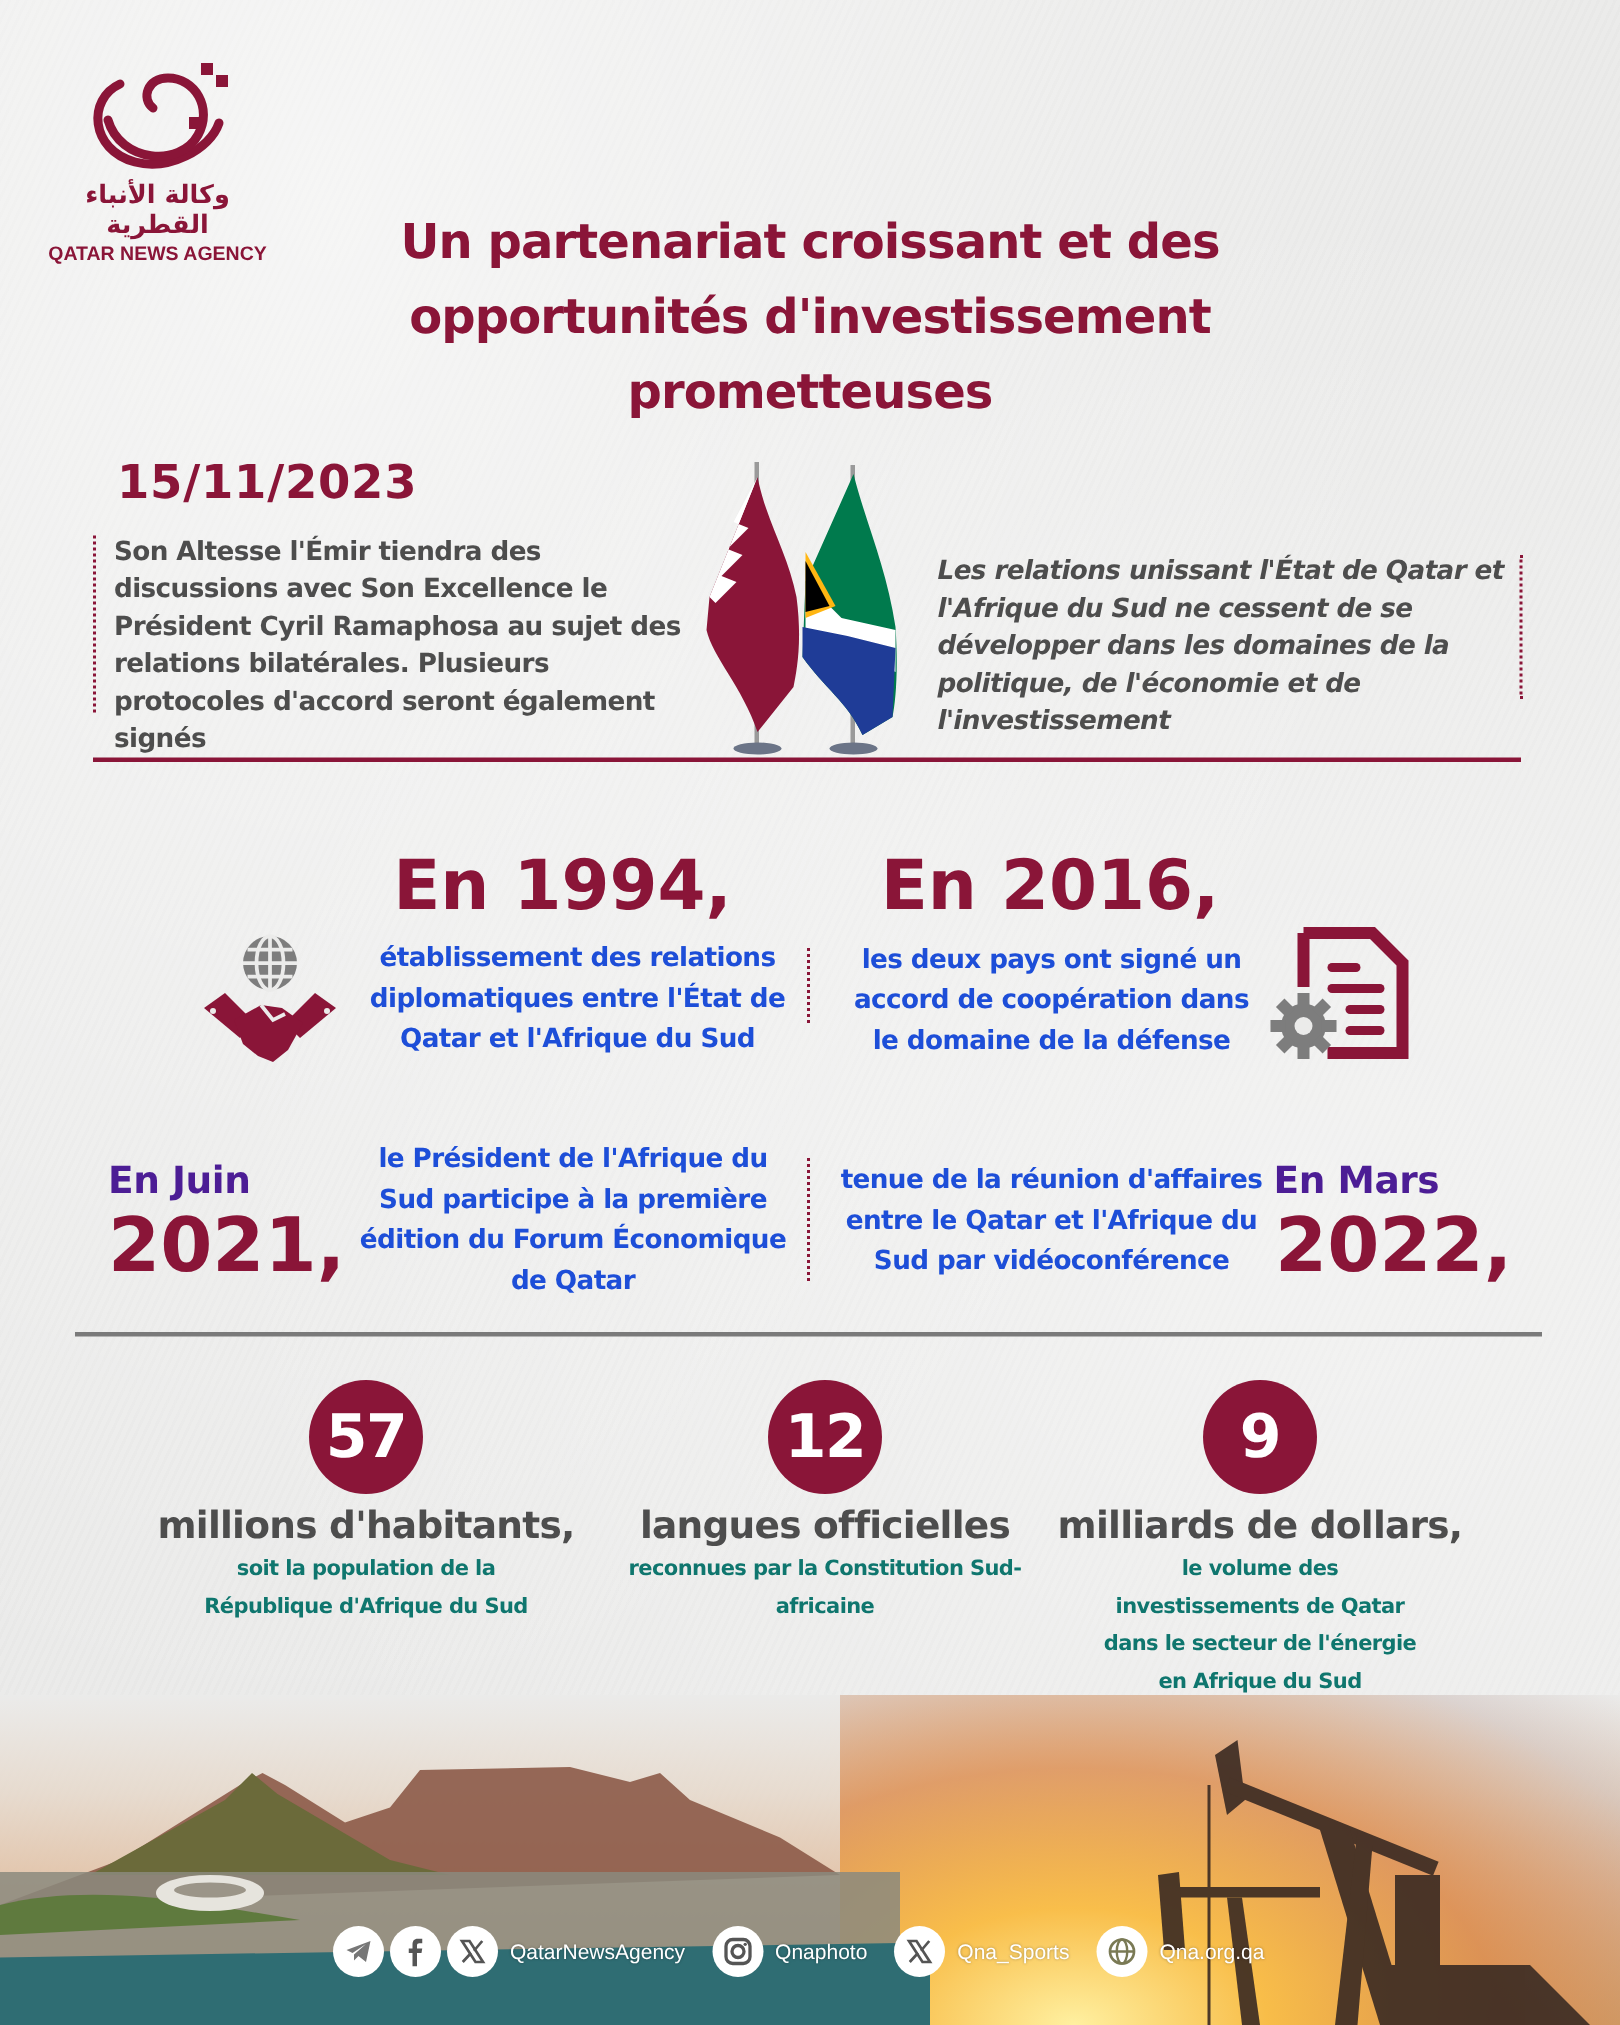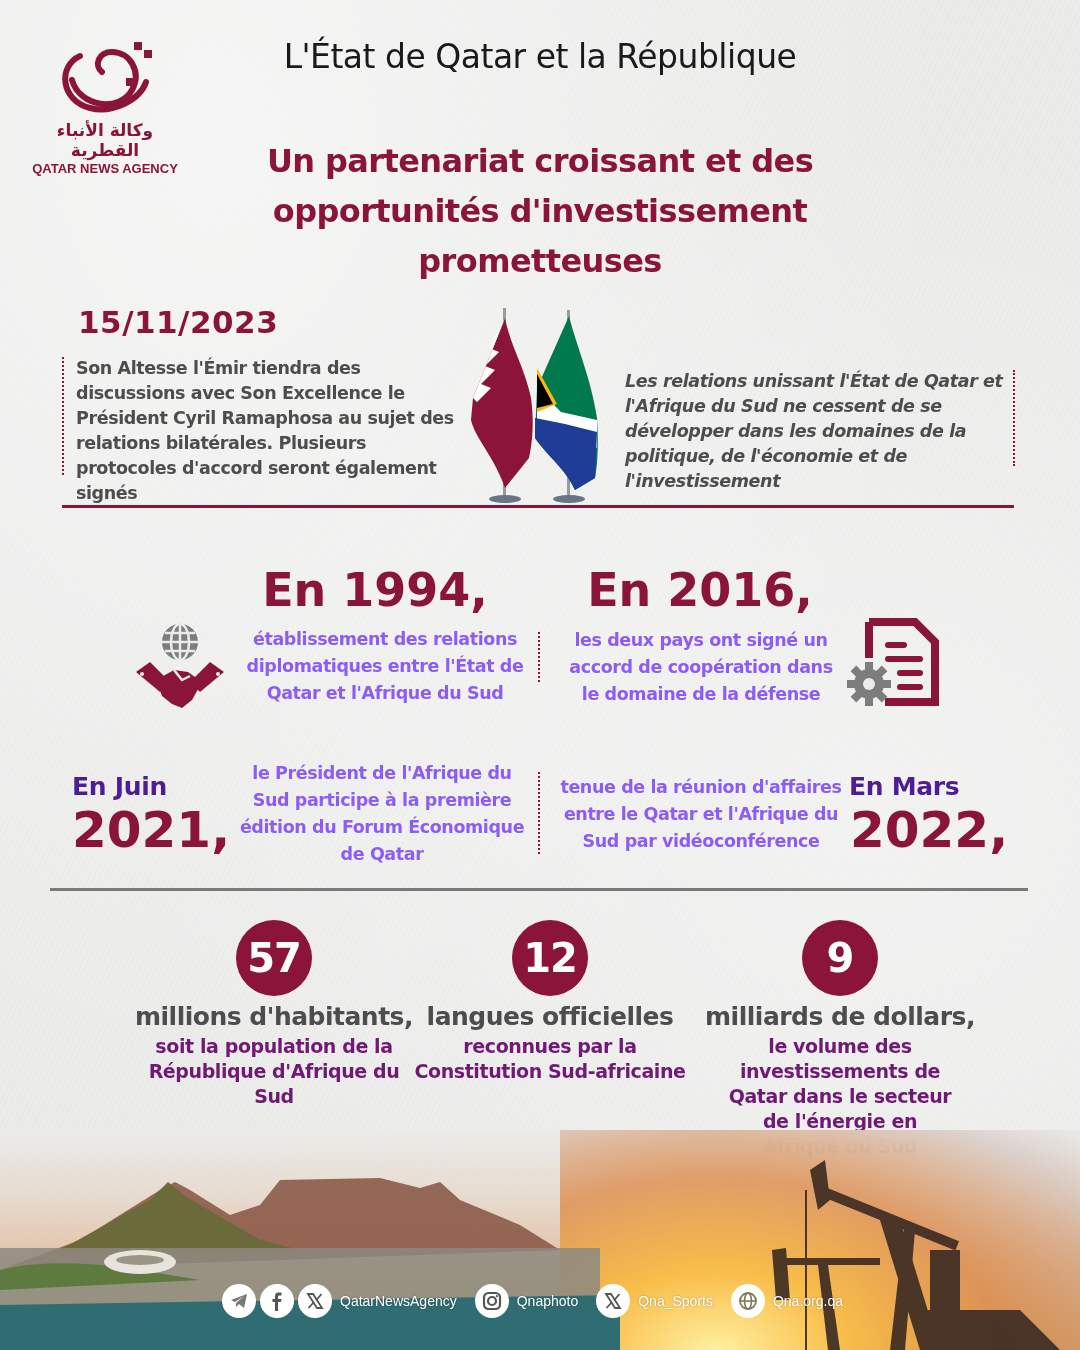--- a/index.html
+++ b/index.html
@@ -37,41 +37,41 @@
   .flags { left: 465px; top: 308px; width: 150px; height: 200px; }
 
   .hr-maroon { left: 62px; top: 505px; width: 952px; height: 3px; background: #8a1538; }
   .hr-gray { left: 50px; top: 888px; width: 978px; height: 3px; background: #7a7a7a; }
 
   
   .year-big { font-size: 46px; font-weight: bold; color: #8a1538; letter-spacing: 0; line-height: 50px; }
   .center { text-align: center; }
   .y1994 { left: 230px; top: 565px; width: 290px; }
   .y2016 { left: 560px; top: 565px; width: 280px; }
-  .desc { font-size: 17.5px; line-height: 27px; color: #8b5cf6; font-weight: bold; letter-spacing: -0.4px; text-align: center; }
+  .desc { font-size: 17.5px; line-height: 27px; color: #1d4ed8; font-weight: bold; letter-spacing: -0.4px; text-align: center; }
   .d1994 { left: 240px; top: 626px; width: 290px; }
   .d2016 { left: 562px; top: 627px; width: 278px; }
 
   .icon-hand { left: 130px; top: 620px; width: 100px; height: 92px; }
   .icon-doc { left: 845px; top: 618px; width: 95px; height: 92px; }
 
   .sm-label { font-size: 25px; color: #4c1d95; font-weight: bold; line-height: 30px; letter-spacing: -0.3px; }
   .juin-lbl { left: 72px; top: 772px; }
   .juin-yr { left: 72px; top: 800px; font-size: 50px; line-height: 60px; }
   .mars-lbl { left: 849px; top: 772px; }
   .mars-yr { left: 850px; top: 800px; font-size: 50px; line-height: 60px; }
   .d2021 { left: 237px; top: 760px; width: 290px; }
   .d2022 { left: 560px; top: 774px; width: 282px; }
 
   
   .stat { text-align: center; }
   .circle { width: 76px; height: 76px; border-radius: 50%; background: #8a1538; color: #fff; font-weight: bold; font-size: 40px; line-height: 76px; margin: 0 auto; text-align: center; letter-spacing: -1px; }
   .stat-h { font-size: 25px; font-weight: bold; color: #4d4d4d; margin-top: 4px; line-height: 34px; letter-spacing: -0.5px; white-space: nowrap; }
-  .stat-d { font-size: 19px; font-weight: bold; color: #701a75; line-height: 25px; letter-spacing: -0.4px; }
-  .s1 { left: 124px; top: 920px; width: 300px; }
+  .stat-d { font-size: 14px; font-weight: bold; color: #0f766e; line-height: 25px; letter-spacing: -0.4px; }
+  .s1 { left: 94px; top: 920px; width: 300px; }
   .s2 { left: 400px; top: 920px; width: 300px; }
   .s3 { left: 690px; top: 920px; width: 300px; }
 
   
   .scene { left: 0; top: 1130px; width: 1080px; height: 220px; overflow: hidden; }
   .sky {
     position: absolute; inset: 0;
     background: linear-gradient(180deg, rgba(235,235,234,1) 0%, rgba(230,215,200,0.8) 30%, rgba(225,190,160,0.9) 60%, rgba(210,170,120,1) 100%);
   }
   .sun-glow {
@@ -93,21 +93,20 @@
     <path d="M22 42 C 30 70, 70 74, 82 52 C 92 34, 80 14, 62 14 C 48 14, 44 28, 52 34" fill="none" stroke="#8a1538" stroke-width="6" stroke-linecap="round"></path>
     <rect x="84" y="4" width="8" height="8" fill="#8a1538" transform="rotate(0 88 8)"></rect>
     <rect x="94" y="12" width="8" height="8" fill="#8a1538"></rect>
     <rect x="76" y="40" width="8" height="8" fill="#8a1538"></rect>
   </svg>
   <div class="ar">وكالة الأنباء القطرية</div>
   <div class="en">QATAR NEWS AGENCY</div>
 </div>
 
 <div class="abs title t1">
-  <div>L'État de Qatar et la République</div>
 </div>
 <div class="abs title t2">
   <div>Un partenariat croissant et des</div>
   <div>opportunités d'investissement</div>
   <div>prometteuses</div>
 </div>
 
 <div class="abs date">15/11/2023</div>
 <div class="abs dotted-v" style="left:62px; top:357px; height:118px;"></div>
 <div class="abs para leftpara">Son Altesse l'Émir tiendra des discussions avec Son Excellence le Président Cyril Ramaphosa au sujet des relations bilatérales. Plusieurs protocoles d'accord seront également signés</div>

